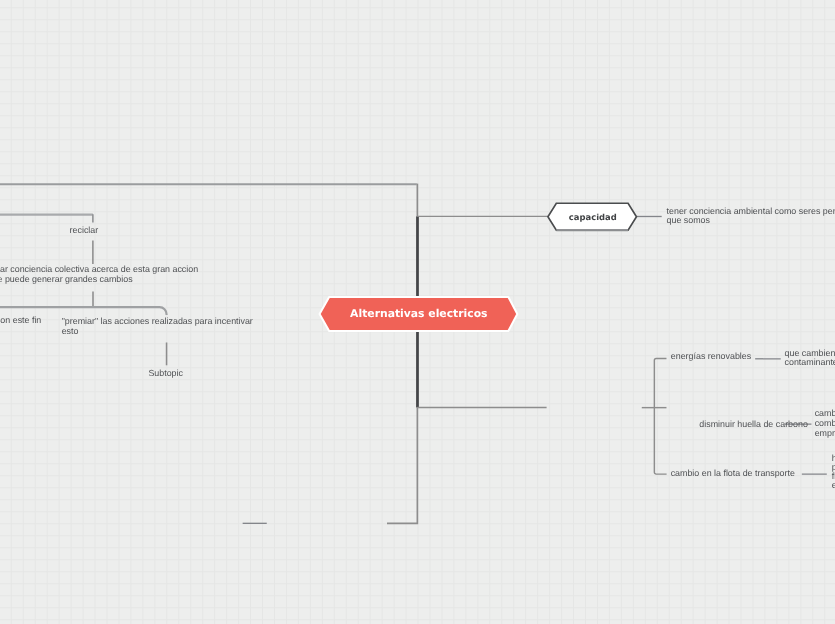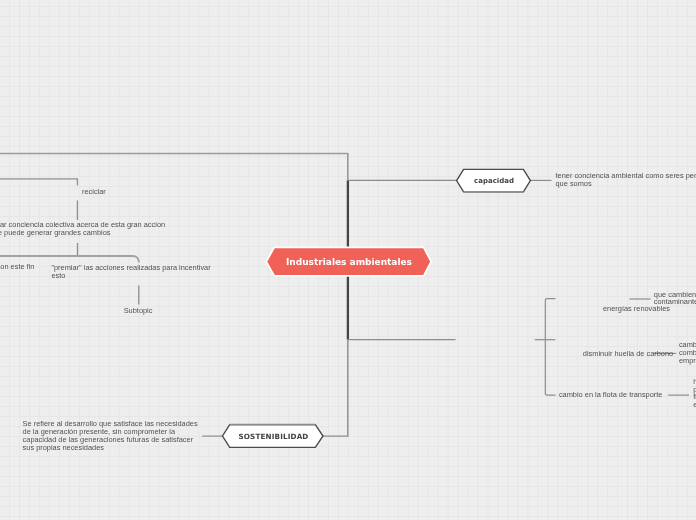--- a/index.html
+++ b/index.html
@@ -49,60 +49,49 @@
     <path d="M77.5 242.9 V255.4" stroke="#8d8d8d" stroke-width="1.3"></path>
     <path d="M0 256.0 H133 a5.8 5.8 0 0 1 5.8 5.8 V262.5" stroke="#9fa1a3" stroke-width="1.8"></path>
     <path d="M138.8 285.4 V304.4" stroke="#8d8d8d" stroke-width="1.3"></path>
   </g>
 </svg>
 
 <div style="position:absolute;left:264px;top:244px;width:170px;height:36px;">
   <svg width="170" height="36" viewBox="0 0 170 36">
     <polygon points="10.3,3.45 159.6,3.45 167.1,17.65 159.6,31.85 10.3,31.85 2.3,17.65" fill="#f06257" stroke="#ffffff" stroke-width="1.7" stroke-linejoin="round"></polygon>
   </svg>
-  <div class="nodelabel" style="left:0;top:0;width:170px;height:36px;color:#ffffff;font-family:'DejaVu Sans',sans-serif;font-size:9px;font-weight:bold;">Industriales ambientales</div>
+  <div class="nodelabel" style="left:0;top:0;width:170px;height:36px;color:#ffffff;font-family:'DejaVu Sans',sans-serif;font-size:9px;font-weight:bold;">Alternativas electricos</div>
 </div>
 
 <div style="position:absolute;left:455px;top:168px;width:78px;height:26px;">
   <svg width="78" height="26" viewBox="0 0 78 26">
     <polygon points="8.6,1.35 68.4,1.35 75.4,12.6 68.4,23.9 8.6,23.9 1.6,12.6" fill="#ffffff" stroke="#4a4c4e" stroke-width="1.4" stroke-linejoin="miter"></polygon>
     <path d="M8.6 23.95 H68.4" stroke="#8c8e90" stroke-width="1.7" fill="none"></path>
   </svg>
   <div class="nodelabel" style="left:0;top:0;width:78px;height:26px;color:#414345;font-family:'DejaVu Sans',sans-serif;font-size:7px;font-weight:bold;">capacidad</div>
 </div>
 
 
-<div style="position:absolute;left:221px;top:423px;width:105px;height:27px;">
-  <svg width="105" height="27" viewBox="0 0 105 27">
-    <polygon points="8.7,1.6 94.3,1.6 102,13 94.3,24.4 8.7,24.4 1.5,13" fill="#ffffff" stroke="#4a4c4e" stroke-width="1.4" stroke-linejoin="miter"></polygon>
-    <path d="M8.7 1.55 H94.3" stroke="#8c8e90" stroke-width="1.8" fill="none"></path>
-  </svg>
-  <div class="nodelabel" style="left:0;top:0;width:105px;height:27px;color:#414345;font-family:'DejaVu Sans',sans-serif;font-size:7.2px;font-weight:bold;letter-spacing:0.15px;">SOSTENIBILIDAD</div>
-</div>
 
 <div class="txt" style="left:555.5px;top:172px;">tener conciencia ambiental como seres pensantes
 que somos</div>
-<div class="txt" style="left:559px;top:305px;margin-left:44px;">energías renovables</div>
+<div class="txt" style="left:559px;top:293px;">energías renovables</div>
 <div class="txt" style="left:653.8px;top:290.5px;">que cambien las fuentes
 contaminantes</div>
 <div class="txt" style="left:558.8px;top:349.6px;margin-left:24px;">disminuir huella de carbono</div>
 <div class="txt" style="left:678.9px;top:341px;">cambiar los
 combustibles de las
 empresas</div>
 <div class="txt" style="left:558.9px;top:391.3px;">cambio en la flota de transporte</div>
 <div class="txt" style="left:693.2px;top:377.8px;">hacer que los
 puntos de la
 flota sean
 electricos</div>
-<div class="txt" style="left:22.6px;top:420.3px;">Se refiere al desarrollo que satisface las necesidades
-de la generación presente, sin comprometer la
-capacidad de las generaciones futuras de satisfacer
-sus propias necesidades</div>
 
-<div class="txt" style="left:82px;top:187.8px;">reciclar</div>
+<div class="txt" style="left:58px;top:187.8px;">reciclar</div>
 <div class="txt" style="left:-10.3px;top:221.3px;">crear conciencia colectiva acerca de esta gran accion
 que puede generar grandes cambios</div>
 <div class="txt" style="left:-3.4px;top:263.4px;">con este fin</div>
 <div class="txt" style="left:51.4px;top:263.8px;">"premiar" las acciones realizadas para incentivar
 esto</div>
 <div class="txt" style="left:123.7px;top:306.5px;">Subtopic</div>
 
 </div>
 
 </body></html>

